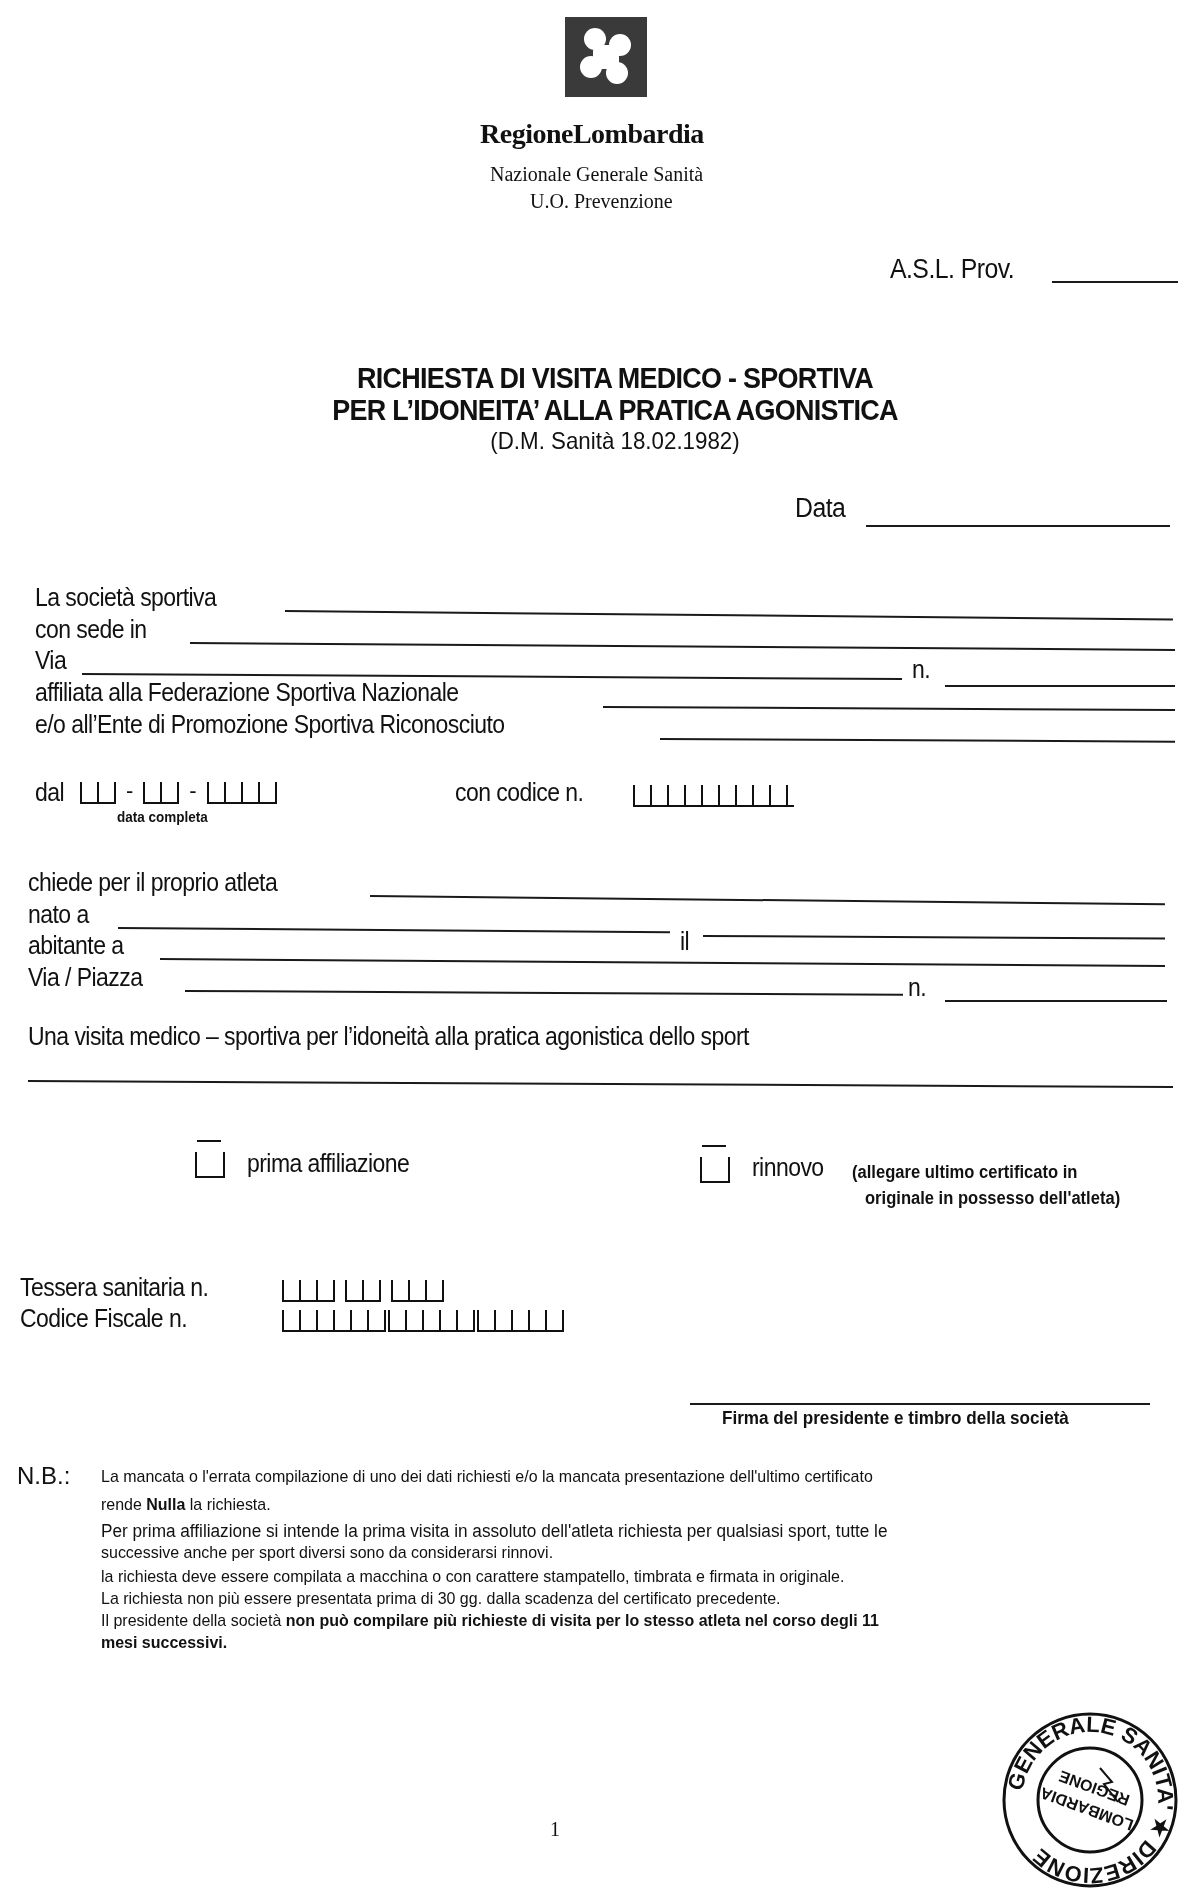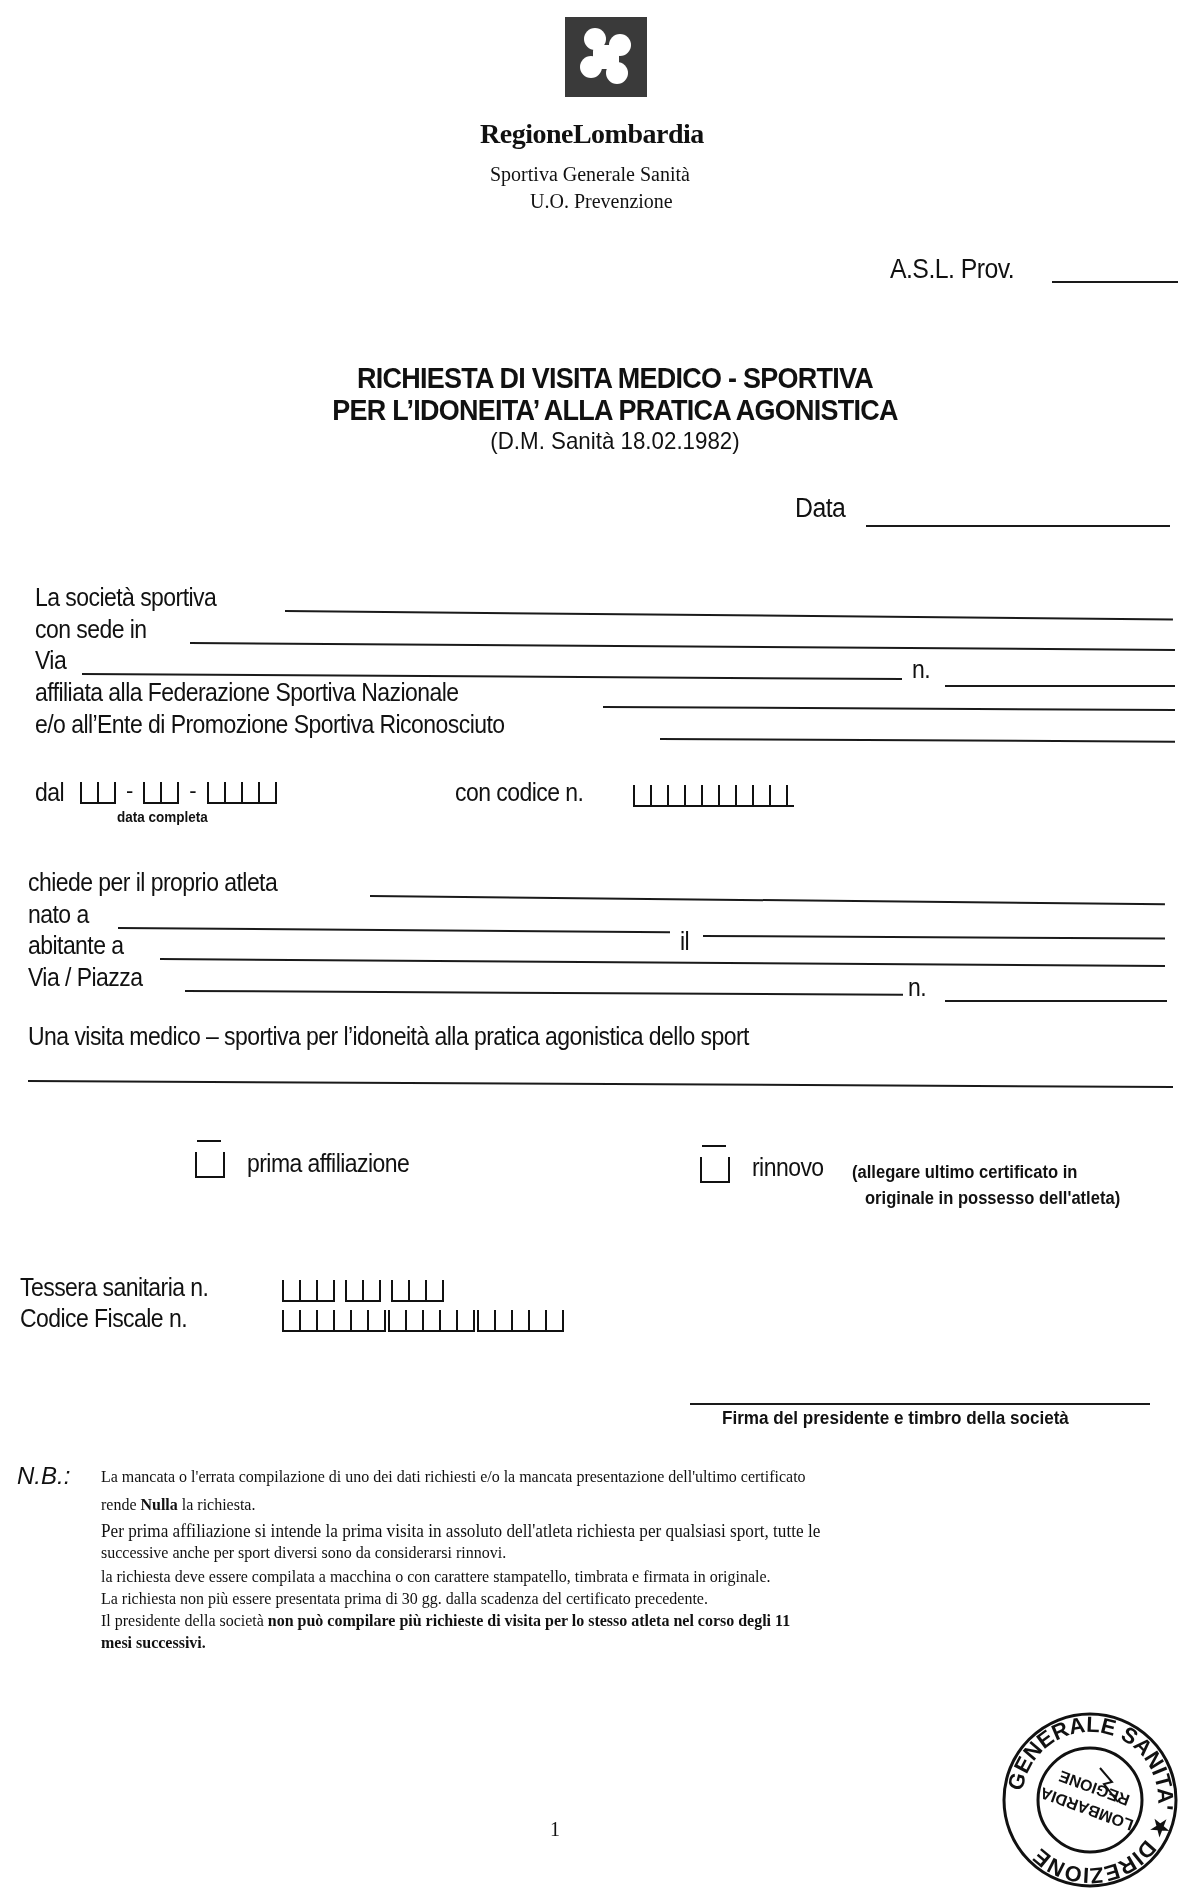--- a/index.html
+++ b/index.html
@@ -24,21 +24,21 @@
     <g fill="#fff">
       <circle cx="30" cy="22" r="11"></circle>
         <circle cx="55" cy="28" r="11"></circle>
       <circle cx="26" cy="50" r="11"></circle>
         <circle cx="52" cy="56" r="11"></circle>
       <rect x="28" y="28" width="26" height="24" rx="6"></rect>
     </g>
   </svg>
 </div>
 <div class="abs serif" style="left:480px;top:118px;font-size:28px;font-weight:bold;letter-spacing:-0.5px;">RegioneLombardia</div>
-<div class="abs serif" style="left:490px;top:163px;font-size:20px;">Sportiva Generale Sanità</div>
+<div class="abs serif" style="left:490px;top:163px;font-size:20px;">Nazionale Generale Sanità</div>
 <div class="abs serif" style="left:530px;top:190px;font-size:20px;text-align:right;">U.O. Prevenzione</div>
 
 <div class="lbl" style="left:890px;top:254px;font-size:27px;">A.S.L. Prov.</div>
 <div class="line" style="left:1052px;top:281px;width:126px;"></div>
 
 <div class="abs" style="left:0;top:362px;width:1230px;text-align:center;">
   <div style="font-size:29px;font-weight:bold;letter-spacing:-0.8px;line-height:32px;transform:scaleX(0.93);">RICHIESTA DI VISITA MEDICO - SPORTIVA</div>
   <div style="font-size:29px;font-weight:bold;letter-spacing:-0.8px;line-height:32px;transform:scaleX(0.93);">PER L’IDONEITA’ ALLA PRATICA AGONISTICA</div>
   <div style="font-size:24px;line-height:30px;transform:scaleX(0.93);">(D.M. Sanità 18.02.1982)</div>
 </div>
@@ -165,22 +165,22 @@
       <div class="bx"></div>
       <div class="bx"></div>
       <div class="bx"></div>
       <div class="bx last"></div>
     </div>
 </div>
 
 <div class="line" style="left:690px;top:1403px;width:460px;"></div>
 <div class="abs" style="left:722px;top:1408px;font-size:18px;font-weight:bold;transform:scaleX(0.95);transform-origin:left;white-space:nowrap;">Firma del presidente e timbro della società</div>
 
-<div class="abs" style="left:17px;top:1462px;font-size:24px;font-style:italic;">N.B.:</div>
-<div class="abs nb" style="left:101px;top:1466px;font-family:Liberation Serif, serif;">
+<div class="abs" style="left:17px;top:1462px;font-size:24px;">N.B.:</div>
+<div class="abs nb" style="left:101px;top:1466px;">
   <p style="margin-bottom:6px;">La mancata o l'errata compilazione di uno dei dati richiesti e/o la mancata presentazione dell'ultimo certificato</p>
   <p style="margin-bottom:4px;"><span>rende </span><b>Nulla</b><span> la richiesta.</span></p>
   <p style="font-size:18px;transform:scaleX(0.955);">Per prima affiliazione si intende la prima visita in assoluto dell'atleta richiesta per qualsiasi sport, tutte le</p>
   <p>successive anche per sport diversi sono da considerarsi rinnovi.</p>
   <p style="margin-top:2px;">la richiesta deve essere compilata a macchina o con carattere stampatello, timbrata e firmata in originale.</p>
   <p>La richiesta non più essere presentata prima di 30 gg. dalla scadenza del certificato precedente.</p>
   <p><span>Il presidente della società </span><b>non può compilare più richieste di visita per lo stesso atleta nel corso degli 11</b></p>
   <p style="font-weight:bold;">mesi successivi.</p>
 </div>
 

